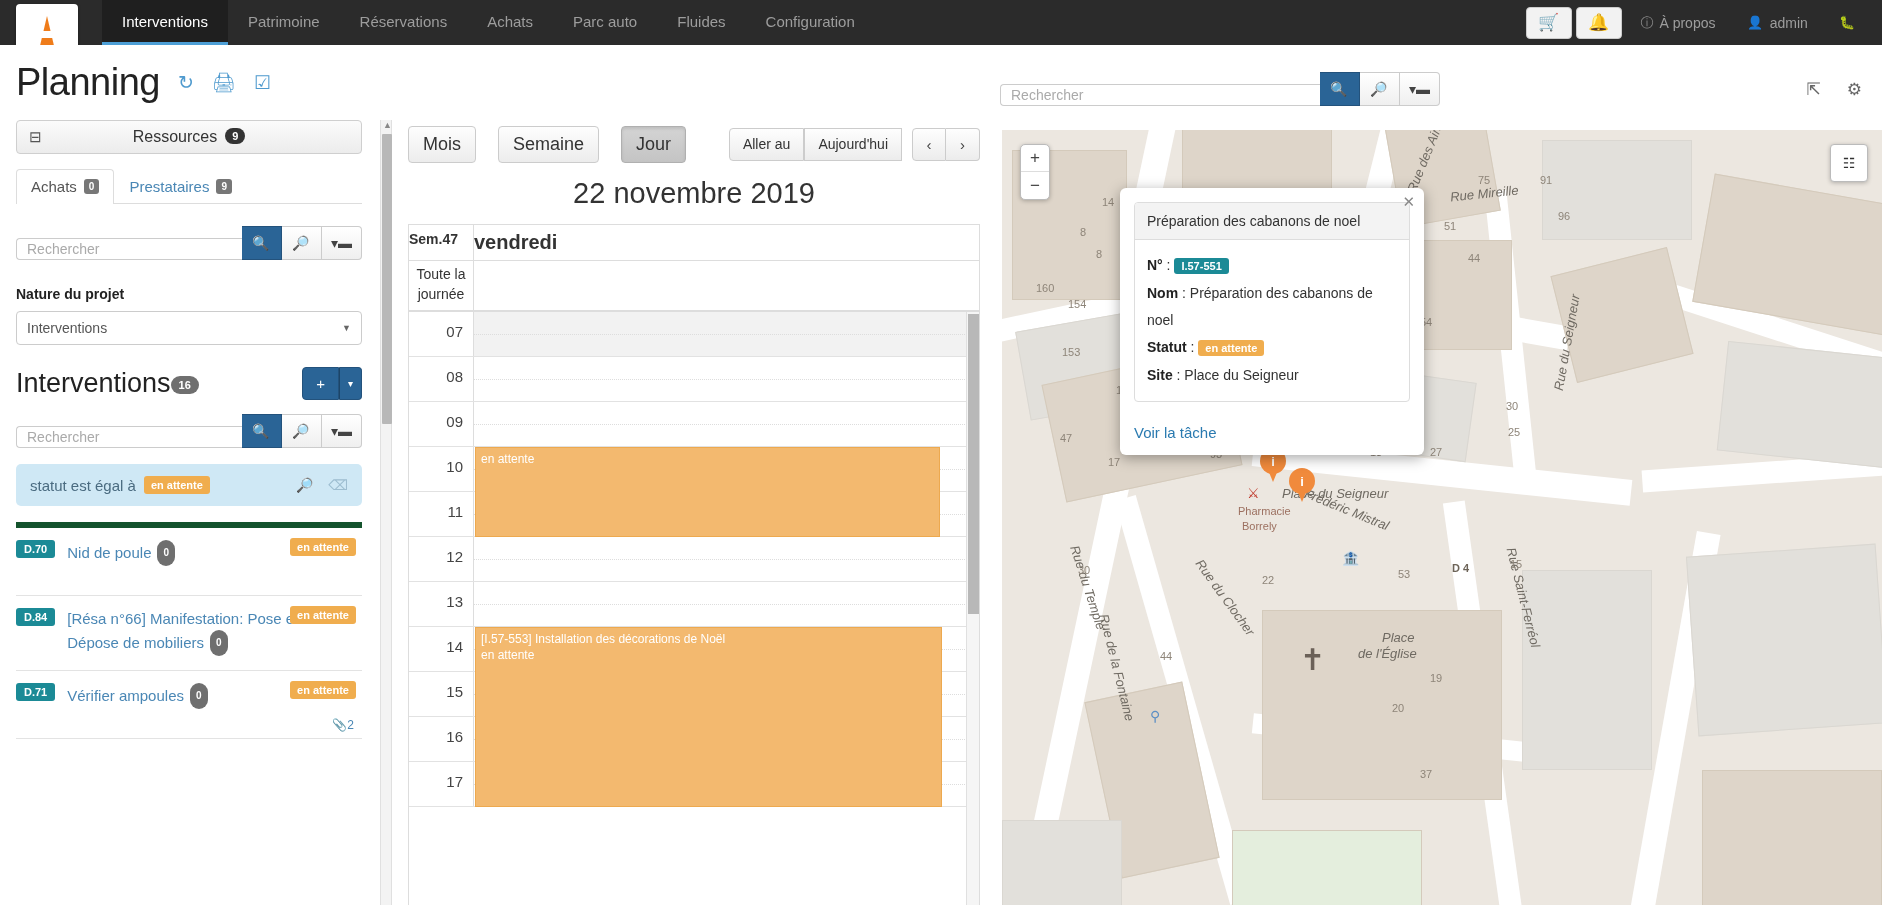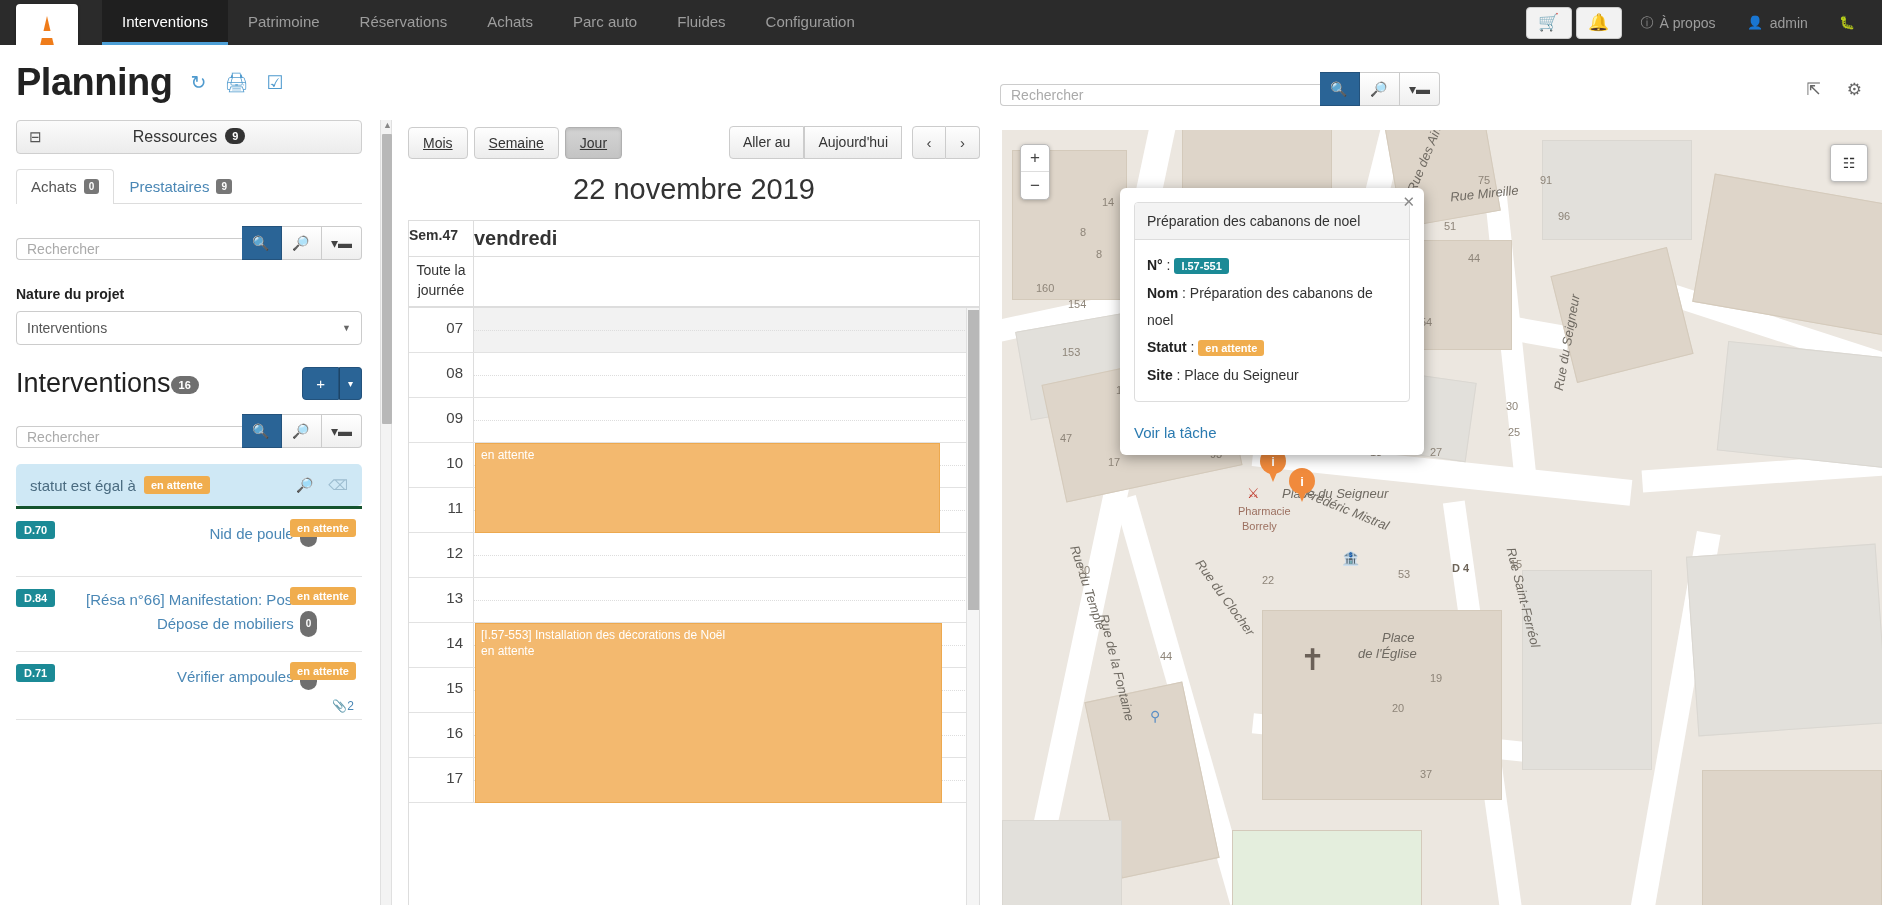--- a/index.html
+++ b/index.html
@@ -53,21 +53,21 @@
   }
   .nav-item .gi { color: #8c8c8c; font-size: 13px; }
 
   
   .left-panel {
     position: absolute; top: 45px; left: 0; width: 378px; height: 860px;
     background: #fff; padding: 0 16px;
     overflow: hidden;
   }
   .page-title-row { display: flex; align-items: center; gap: 18px; margin-top: 16px; }
-  .page-title { font-size: 38px; font-weight: bold; color: #222; letter-spacing: -.5px; }
+  .page-title { font-size: 38px; font-weight: normal; color: #222; letter-spacing: -.5px; }
   .title-icon { color: #4f9ace; font-size: 19px; cursor: pointer; }
 
   .panel-header {
     margin-top: 16px; height: 34px;
     background: linear-gradient(#fbfbfb,#ececec);
     border: 1px solid #cfcfcf; border-radius: 4px;
     display: flex; align-items: center; position: relative;
   }
   .panel-header .collapse { position: absolute; left: 12px; font-size: 15px; color: #555; cursor: pointer; }
   .panel-header .ph-title { width: 100%; text-align: center; font-size: 16px; color: #333; }
@@ -129,21 +129,21 @@
   .filter-chip {
     margin-top: 16px; background: #cfe8f5; border-radius: 5px; height: 42px;
     display: flex; align-items: center; padding: 0 14px; color: #4a6b80; font-size: 15px;
   }
   .chip-badge {
     background: #f0ad4e; color: #fff; border-radius: 3px; font-size: 11px; font-weight: bold;
     padding: 3px 7px; margin-left: 8px;
   }
   .chip-actions { margin-left: auto; display: flex; gap: 14px; color: #9dbdd0; font-size: 14px; }
 
-  .list { border-top: 3px solid #14532d; text-align: right; }
+  .list { margin-top: 16px; border-top: 6px solid #14532d; }
   .list-item {
     border-bottom: 1px solid #e3e3e3; padding: 12px 4px 14px 0;
     display: flex; flex-wrap: wrap; align-items: flex-start; cursor: pointer; position: relative;
     min-height: 68px;
   }
   .code-badge {
     background: #1b8a96; color: #fff; font-size: 11px; font-weight: bold;
     padding: 3px 8px; border-radius: 3px; margin-right: 12px; flex: 0 0 auto;
   }
   .item-title { color: #4a87b5; font-size: 15px; line-height: 22px; flex: 1 1 auto; max-width: 250px;}
@@ -166,21 +166,21 @@
   .lp-scroll .arrow-up { position:absolute; top:0; left:2px; font-size: 9px; color:#888; }
 
   
   .calendar {
     position: absolute; left: 400px; top: 118px; width: 588px; height: 787px;
     background: #fff;
   }
   .cal-toolbar { display: flex; align-items: center; padding: 8px 8px 0 8px; }
   .cal-btn {
     background: linear-gradient(#fefefe,#ececec); border: 1px solid #ccc; border-radius: 4px;
-    padding: 7px 14px; font-size: 14px; color: #333; cursor: pointer; margin-right: 6px; text-decoration: underline;
+    padding: 7px 14px; font-size: 18px; color: #333; cursor: pointer; margin-right: 22px;
   }
   .cal-btn.active { background: linear-gradient(#d4d4d4,#c4c4c4); border-color: #b0b0b0; box-shadow: inset 0 2px 3px rgba(0,0,0,.1);}
   .cal-right { margin-left: auto; display: flex; }
   .grp-btn {
     background: linear-gradient(#fefefe,#ececec); border: 1px solid #ccc;
     padding: 7px 13px; font-size: 14px; color: #333; cursor: pointer;
   }
   .grp-btn:first-child { border-radius: 4px 0 0 4px; }
   .grp-btn:last-child { border-radius: 0 4px 4px 0; border-left: none;}
   .nav-arrows { display:flex; margin-left: 10px; }

